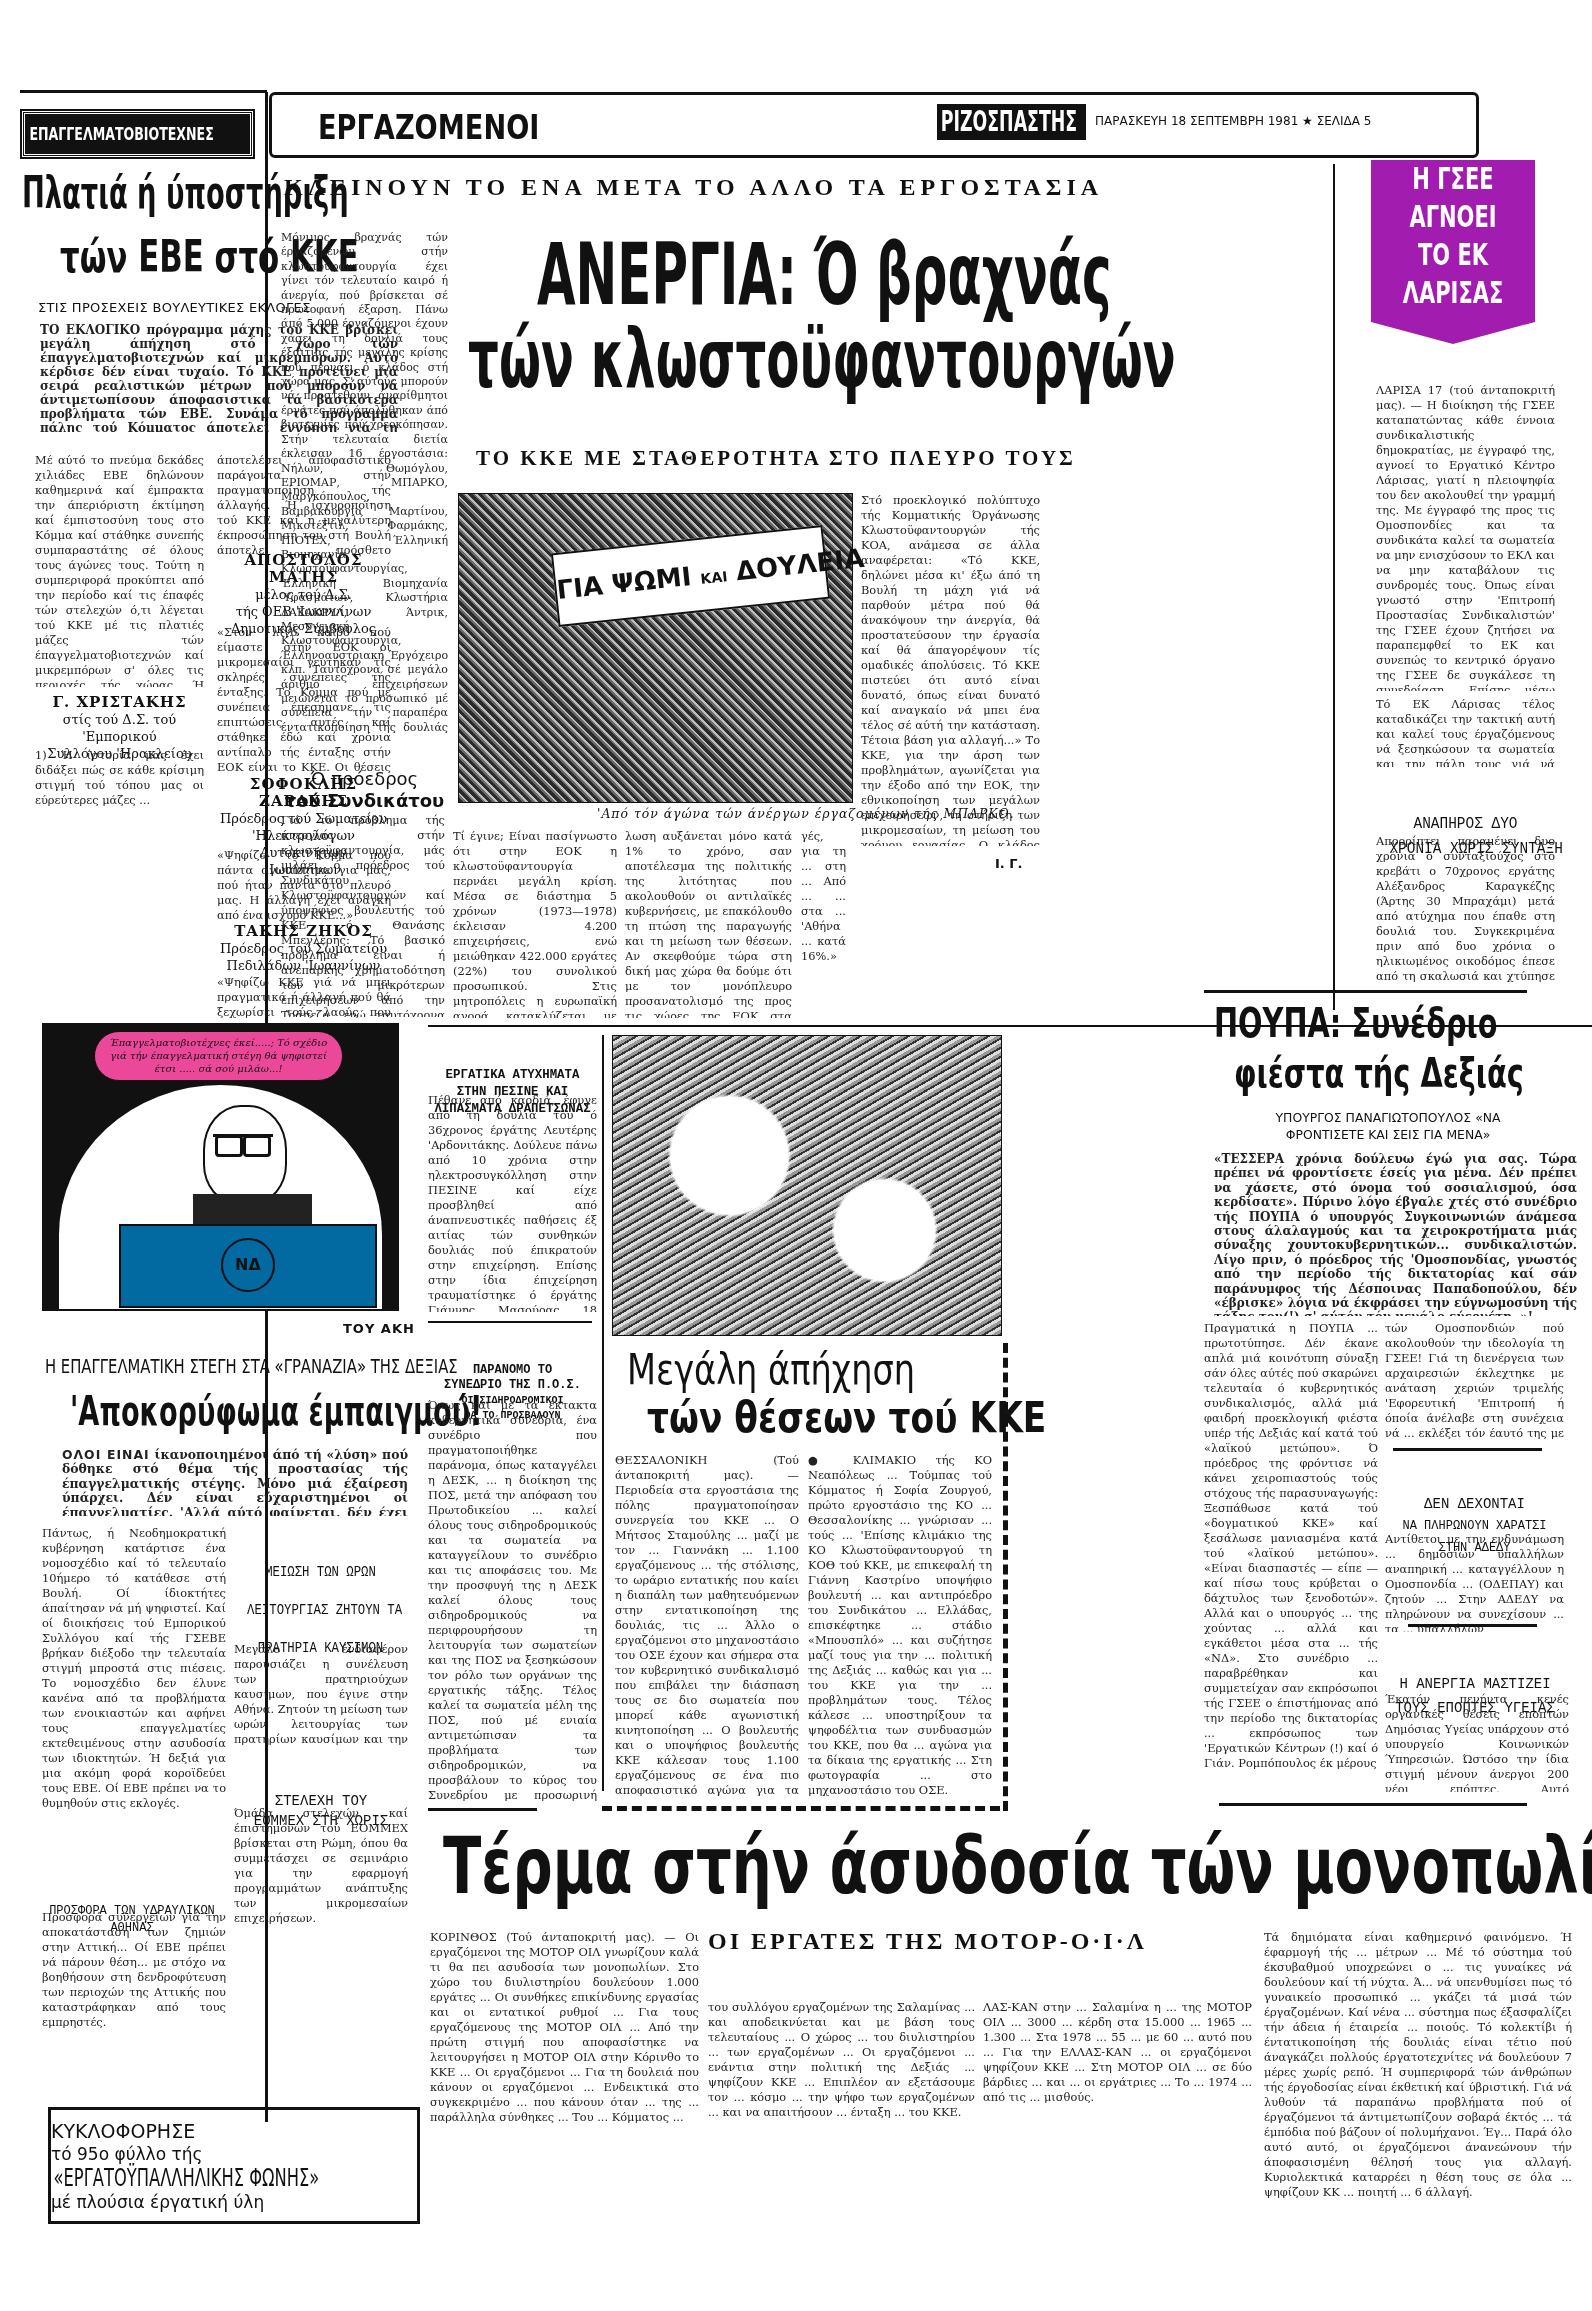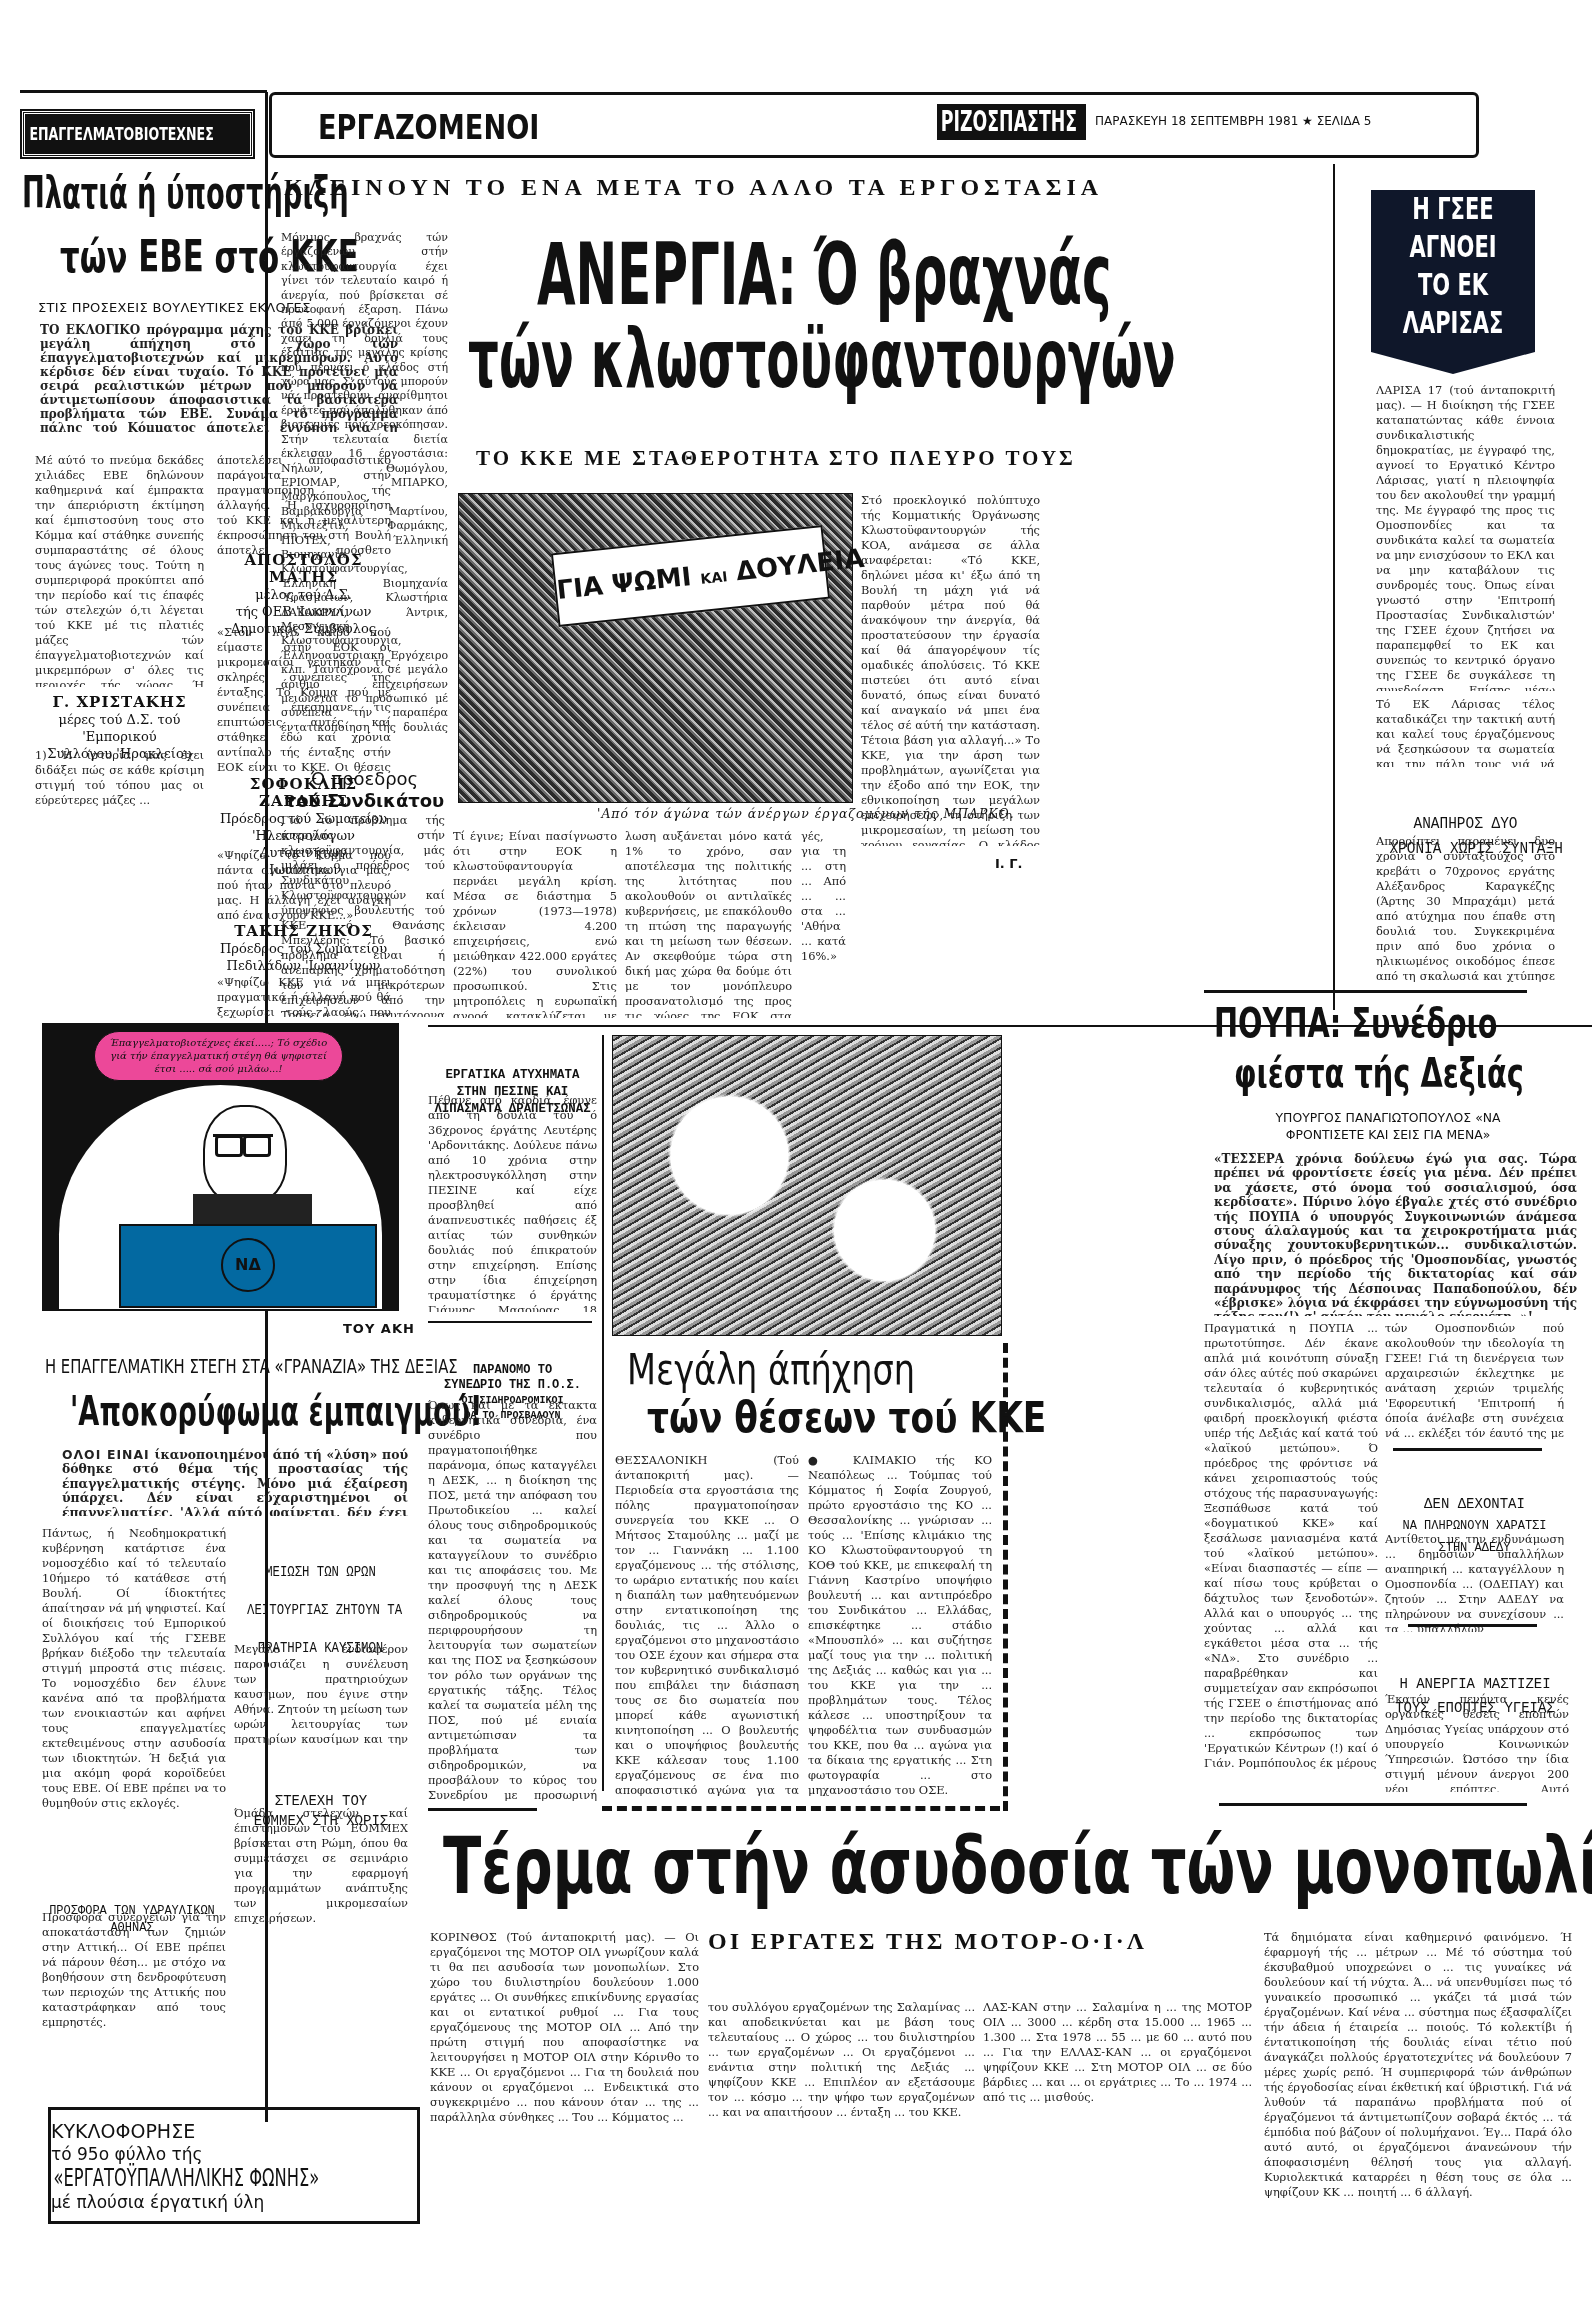--- a/index.html
+++ b/index.html
@@ -38,21 +38,21 @@
 </div>
 
 <div class="cond" style="position:absolute;left:22px;top:167px;font-size:44px;transform:scaleX(0.62);">Πλατιά ή ύποστήριξη</div>
 <div class="cond" style="position:absolute;left:60px;top:231px;font-size:44px;transform:scaleX(0.7);">τών ΕΒΕ στό ΚΚΕ</div>
 <div class="abs" style="left:38px;top:300px;font-family:'DejaVu Sans',sans-serif;font-size:13px;letter-spacing:0.3px;white-space:nowrap;">ΣΤΙΣ ΠΡΟΣΕΧΕΙΣ ΒΟΥΛΕΥΤΙΚΕΣ ΕΚΛΟΓΕΣ</div>
 <div class="abs body-text" style="left:40px;top:323px;width:358px;height:109px;font-size:12px;line-height:14px;font-weight:bold;">ΤΟ ΕΚΛΟΓΙΚΟ πρόγραμμα μάχης τού ΚΚΕ βρίσκει μεγάλη άπήχηση στό χώρο τών έπαγγελματοβιοτεχνών καί μικρεμπόρων. Αύτό κέρδισε δέν είναι τυχαίο. Τό ΚΚΕ προτείνει μιά σειρά ρεαλιστικών μέτρων πού μπορούν νά άντιμετωπίσουν άποφασιστικά τά βασικότερα προβλήματα τών ΕΒΕ. Συνάμα τό πρόγραμμα πάλης τού Κόμματος άποτελεί έγγύηση γιά τη διασφάλιση τών στόχων τής άλλαγής καί τήν πραγματοποίηση μιάς ούσιαστικής δημοκρατικής στροφής στήν πορεία τού τόπου πρός όφελος τού λαού.</div>
 
 <div class="abs body-text" style="left:35px;top:453px;width:169px;height:234px;">Μέ αύτό το πνεύμα δεκάδες χιλιάδες ΕΒΕ δηλώνουν καθημερινά καί έμπρακτα την άπεριόριστη έκτίμηση καί έμπιστοσύνη τους στο Κόμμα καί στάθηκε συνεπής συμπαραστάτης σέ όλους τους άγώνες τους. Τούτη η συμπεριφορά προκύπτει από την περίοδο καί τις έπαφές τών στελεχών ό,τι λέγεται τού ΚΚΕ μέ τις πλατιές μάζες τών έπαγγελματοβιοτεχνών καί μικρεμπόρων σ' όλες τις περιοχές τής χώρας. Ή πραγματοποίηση μιάς γνήσιας δημοκρατικής άλλαγής μέ τον όριστικό έξοστρακισμό τής Δεξιάς από την κυβέρνηση είναι στόχος πάλης καί τών ΕΒΕ. Ό τούτη το πέρασμα τού ΚΚΕ στη Β κατανομή στίς προσεχείς βουλευτικές έκλογές άποτελεί καί δική τους ύπόθεση. Γνωστή συνδικαλιστές τών ΕΒΕ μέ δηλώσεις τους στό «Ρ» τονίζουν γιατί θεωρούν άναγκαία την ύπερψήφιση τών συνδυασμών τού ΚΚΕ στην πάλη γιά τη άλλαγή.</div>
 <div class="abs byline" style="left:30px;top:694px;width:179px;">
   <b>Γ. ΧΡΙΣΤΑΚΗΣ</b><br>
-  <span>μέρες τού Δ.Σ. τού 'Εμπορικού</span><br>
+  <span>στίς τού Δ.Σ. τού 'Εμπορικού</span><br>
   <span>Συλλόγου 'Ηρακλείου</span>
 </div>
 <div class="abs body-text" style="left:35px;top:748px;width:169px;height:244px;">1) Ή ίστορία μας έχει διδάξει πώς σε κάθε κρίσιμη στιγμή τού τόπου μας οι εύρεύτερες μάζες ...</div>
 
 <div class="abs body-text" style="left:217px;top:453px;width:174px;height:104px;">άποτελέσει άποφασιστικό παράγοντα στήν πραγματοποίηση τής άλλαγής. Ή ίσχυροποίηση τού ΚΚΕ καί ή μεγαλύτερη έκπροσώπησή του στή Βουλή άποτελεί πρόσθετο παράγοντα στό δυνάμωμα τού δημοκρατικού μετώπου γιά τη στροφή τής άλλαγής.</div>
 <div class="abs byline" style="left:214px;top:552px;width:179px;">
   <b>ΑΠΟΣΤΟΛΟΣ ΜΑΤΗΣ</b><br>
   <span>μέλος τού Δ.Σ.</span><br>
   <span>τής ΟΕΒ 'Ιωαννίνων</span><br>
   <span>Δημοτικός Σύμβουλος</span>
@@ -140,21 +140,21 @@
 
 <div class="abs body-text" style="left:861px;top:493px;width:179px;height:353px;">Στό προεκλογικό πολύπτυχο τής Κομματικής Όργάνωσης Κλωστοϋφαντουργών τής ΚΟΑ, ανάμεσα σε άλλα αναφέρεται: «Τό ΚΚΕ, δηλώνει μέσα κι' έξω άπό τη Βουλή τη μάχη γιά νά παρθούν μέτρα πού θά άνακόψουν την άνεργία, θά προστατεύσουν την έργασία καί θά άπαγορέψουν τίς ομαδικές άπολύσεις. Τό ΚΚΕ πιστεύει ότι αυτό είναι δυνατό, όπως είναι δυνατό καί αναγκαίο νά μπει ένα τέλος σέ αύτή την κατάσταση. Τέτοια βάση για αλλαγή...» Το ΚΚΕ, για την άρση των προβλημάτων, αγωνίζεται για την έξοδο από την ΕΟΚ, την εθνικοποίηση των μεγάλων επιχειρήσεων, τη στήριξη των μικρομεσαίων, τη μείωση του χρόνου εργασίας. Ο κλάδος χρειάζεται ειδικό πρόγραμμα εκσυγχρονισμού και ανάπτυξης με κρατική στήριξη. Τόσο είναι το 2112 και άλλοι... που ζητούν τα δικαιώματά τους. Με την ψήφο στο ΚΚΕ ενισχύεται ο αγώνας για μια πραγματική αλλαγή.</div>
 <div class="abs" style="left:995px;top:856px;font-family:'DejaVu Sans',sans-serif;font-weight:bold;font-size:13px;">Ι. Γ.</div>
 
 <div class="abs body-text" style="left:281px;top:813px;width:164px;height:204px;">Γιά τό πρόβλημα τής άνεργίας στήν κλωστοϋφαντουργία, μάς μιλάει ό πρόεδρος τού Συνδικάτου Κλωστοϋφαντουργών καί ύποψήφιος βουλευτής τού ΚΚΕ ό Θανάσης Μπεγλέρης: Τό βασικό πρόβλημα είναι ή ανεπαρκής χρηματοδότηση τών μικρότερων επιχειρήσεων από την Τράπεζα, ενώ ταυτόχρονα υπάρχει προνομιακή μεταχείριση με τεράστια δάνεια στίς μεγάλες μονάδες γιά έξαγορά τών μικρότερων ή γιά τόν έκσυγχρονισμό τους στά πλαίσια τής άντιμετώπισης τού άνταγωνισμού. Καί γιά νά πάμε λίγο βαθύτερα, βλέπουμε ότι ή ένταξη τής χώρας στήν ΕΟΚ, ήταν αύτή πού έδωσε τή χαριστική βολή στόν κλάδο.</div>
 <div class="abs body-text" style="left:453px;top:829px;width:164px;height:189px;">Τί έγινε; Είναι πασίγνωστο ότι στην ΕΟΚ η κλωστοϋφαντουργία περνάει μεγάλη κρίση. Μέσα σε διάστημα 5 χρόνων (1973—1978) έκλεισαν 4.200 επιχειρήσεις, ενώ μειώθηκαν 422.000 εργάτες (22%) του συνολικού προσωπικού. Στις μητροπόλεις η ευρωπαϊκή αγορά κατακλύζεται με φτηνά κλωστοϋφαντουργικά προϊόντα από χώρες όπως η Κίνα, η Κορέα, το Πακιστάν και οι Ινδίες, ενώ μπαίνουν στην αγορά και τα συνθετικά των ΗΠΑ με ελάχιστους ή χωρίς καθόλου δασμούς. Από την άλλη μεριά η κατανάλωση</div>
 <div class="abs body-text" style="left:625px;top:829px;width:167px;height:189px;">λωση αυξάνεται μόνο κατά 1% το χρόνο, σαν αποτέλεσμα της πολιτικής της λιτότητας που ακολουθούν οι αντιλαϊκές κυβερνήσεις, με επακόλουθο τη πτώση της παραγωγής και τη μείωση των θέσεων. Αν σκεφθούμε τώρα στη δική μας χώρα θα δούμε ότι με τον μονόπλευρο προσανατολισμό της προς τις χώρες της ΕΟΚ στα πλαίσια του δόγματος «ανήκομεν εις την Δύσιν» η ελληνική κυβέρνηση οδηγεί τον κλάδο σε αδιέξοδο. Και σαν να μην έφτανε αυτό, η ΕΟΚ έχει το δικαίωμα για πέντε χρόνια να επιβάλει ποσοτικούς περιορισμούς στις ελληνικές εξαγωγές</div>
 <div class="abs body-text" style="left:801px;top:829px;width:45px;height:189px;">γές, για τη ... στη ... Από ... ... στα ... 'Αθήνα ... κατά 16%.»</div>
 
 <div class="rule" style="left:1333px;top:164px;width:2px;height:846px;"></div>
-<div class="abs" style="left:1371px;top:190px;width:164px;height:184px;background:#0f172a;clip-path:polygon(0 0,100% 0,100% 88%,50% 100%,0 88%);text-align:center;">
+<div class="abs" style="left:1371px;top:160px;width:164px;height:184px;background:#a21caf;clip-path:polygon(0 0,100% 0,100% 88%,50% 100%,0 88%);text-align:center;">
   <div class="cond" style="color:#fff;font-size:30px;line-height:38px;transform:scaleX(0.7);transform-origin:center top;">Η ΓΣΕΕ</div>
   <div class="cond" style="color:#fff;font-size:30px;line-height:38px;transform:scaleX(0.7);transform-origin:center top;">ΑΓΝΟΕΙ</div>
   <div class="cond" style="color:#fff;font-size:30px;line-height:38px;transform:scaleX(0.7);transform-origin:center top;">ΤΟ ΕΚ</div>
   <div class="cond" style="color:#fff;font-size:30px;line-height:38px;transform:scaleX(0.7);transform-origin:center top;">ΛΑΡΙΣΑΣ</div>
 </div>
 <div class="abs body-text" style="left:1376px;top:383px;width:179px;height:308px;">ΛΑΡΙΣΑ 17 (τού άνταποκριτή μας). — Η διοίκηση τής ΓΣΕΕ καταπατώντας κάθε έννοια συνδικαλιστικής δημοκρατίας, με έγγραφό της, αγνοεί το Εργατικό Κέντρο Λάρισας, γιατί η πλειοψηφία του δεν ακολουθεί την γραμμή της. Με έγγραφό της προς τις Ομοσπονδίες και τα συνδικάτα καλεί τα σωματεία να μην ενισχύσουν το ΕΚΛ και να μην καταβάλουν τις συνδρομές τους. Όπως είναι γνωστό στην 'Επιτροπή Προστασίας Συνδικαλιστών' της ΓΣΕΕ έχουν ζητήσει να παραπεμφθεί το ΕΚ και συνεπώς το κεντρικό όργανο της ΓΣΕΕ δε συγκάλεσε τη συνεδρίαση... Επίσης μέσω της ΕΣΑΚ-Σ προσπαθούν να εξουδετερώσουν τις δυνάμεις του Κέντρου.</div>
 <div class="abs body-text" style="left:1376px;top:697px;width:179px;height:70px;">Τό ΕΚ Λάρισας τέλος καταδικάζει την τακτική αυτή και καλεί τους έργαζόμενους νά ξεσηκώσουν τα σωματεία και την πάλη τους γιά νά βάλουν φρένο στις διασπαστικές ένέργειες τής ΓΣΕΕ.</div>
 
 <div class="sub-head" style="position:absolute;left:1376px;top:779px;width:179px;font-size:17px;line-height:25px;font-weight:normal;">
   <div style="transform:scaleX(0.85);">ΑΝΑΠΗΡΟΣ ΔΥΟ</div>

